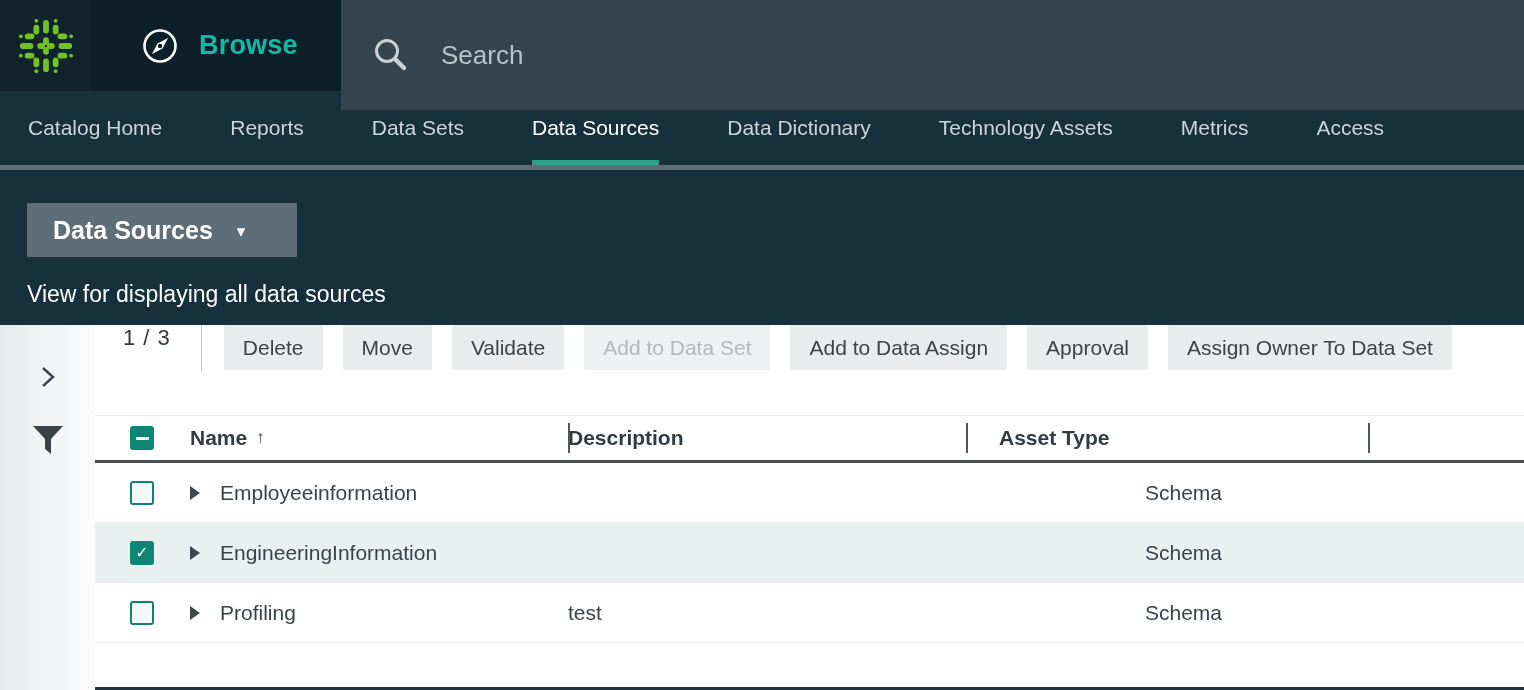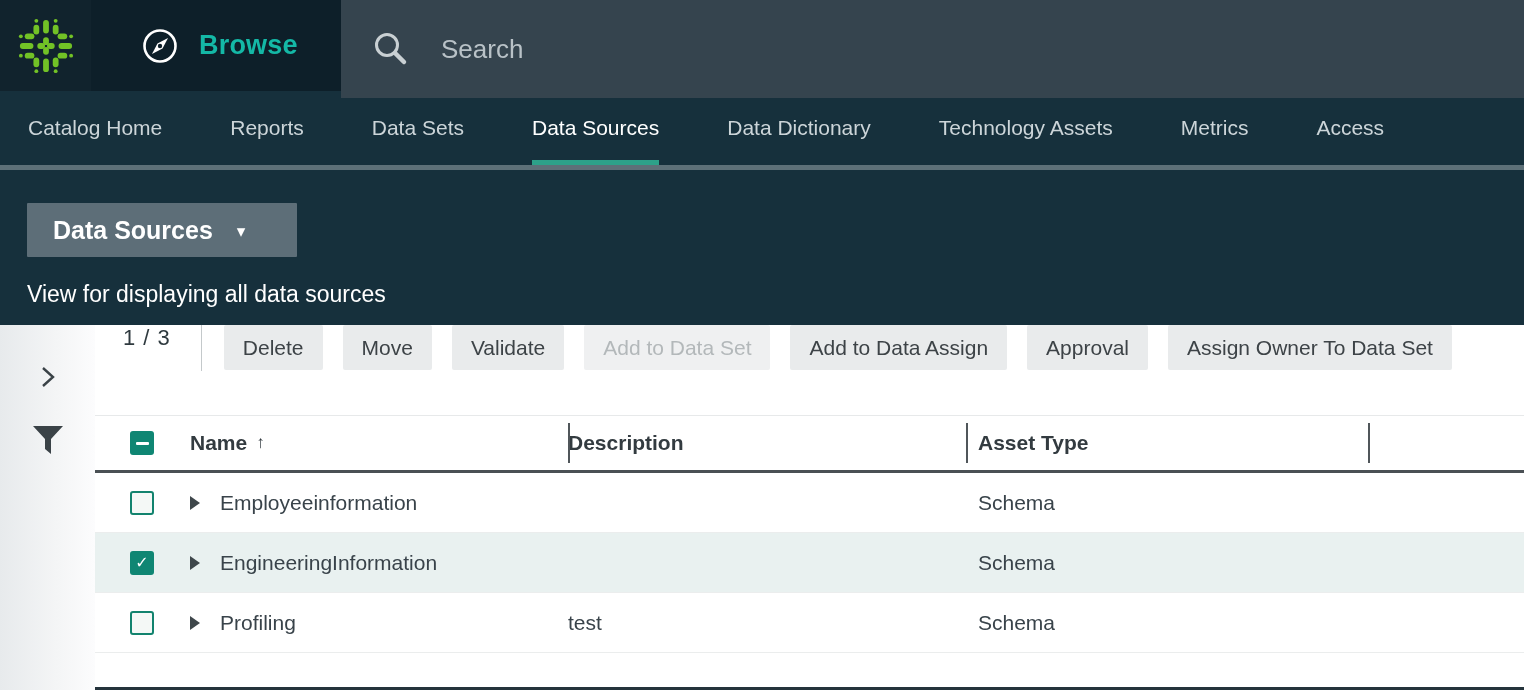--- a/index.html
+++ b/index.html
@@ -6,21 +6,21 @@
   html,body { width:1524px; height:690px; overflow:hidden; background:#fff;
     font-family:"Liberation Sans","DejaVu Sans",sans-serif; }
 
   
   .topbar { display:flex; height:91px; width:100%; }
   .logo-tile { width:91px; height:91px; background:#11232d; display:flex;
     align-items:center; justify-content:center; cursor:pointer; }
   .browse-tile { width:250px; height:91px; background:#0d1f29; display:flex;
     align-items:center; padding-left:50px; gap:20px; cursor:pointer; }
   .browse-label { color:#14b8a6; font-size:27px; font-weight:700; letter-spacing:.2px; }
-  .searchbar { flex:1; height:98px; background:#35444e; display:flex;
+  .searchbar { flex:1; height:110px; background:#35444e; display:flex;
     align-items:center; padding-left:30px; gap:30px; }
   .searchbar input { background:transparent; border:none; outline:none;
     color:#e8edef; font-size:26px; width:600px;
     font-family:"Liberation Sans","DejaVu Sans",sans-serif; }
   .searchbar input::placeholder { color:#b9c2c7; opacity:1; }
 
   
   .navbar { height:74px; background:#16303c; display:flex; align-items:stretch;
     padding-left:28px; gap:68px; white-space:nowrap; overflow:hidden; }
   .nav-item { display:flex; align-items:center; color:#ccd5d9; font-size:21px;
@@ -50,30 +50,30 @@
   .pagination { font-size:22px; color:#2f3a3f; letter-spacing:1px; }
   .toolbar-divider { width:1px; height:46px; background:#c4c9cb; margin:0 22px 0 30px; }
   .tbtn { height:45px; background:#e9ebec; border:none; border-radius:2px;
     color:#3d4347; font-size:21px; padding:4px 19px; margin-right:20px; cursor:pointer;
     font-family:"Liberation Sans","DejaVu Sans",sans-serif; }
   .tbtn.disabled { color:#b3b8ba; background:#eff0f1; cursor:default; }
 
   
   .grid-row { display:grid; grid-template-columns:75px 398px 398px 402px 1fr;
     align-items:center; }
-  .thead { height:58px; border-top:1px solid #e7e9ea; border-bottom:3px solid #4a5054; }
+  .thead { height:48px; border-top:1px solid #e7e9ea; border-bottom:3px solid #4a5054; }
   .thead .cell { position:relative; height:100%; display:flex; align-items:center; }
   .thead .bordered::before { content:""; position:absolute; left:0; top:7px; bottom:7px;
     width:2px; background:#50565a; }
   .th-label { font-size:21px; font-weight:700; color:#333b40; cursor:pointer; }
   .sort { font-size:17px; font-weight:700; color:#333b40; margin-left:9px; }
   .cell.sel { padding-left:35px; height:100%; display:flex; align-items:center; }
   .cell.name { padding-left:20px; display:flex; align-items:center; gap:20px; }
   .cell.desc { }
-  .cell.asset { padding-left:12px; }
+  .cell.asset { padding-left:33px;text-align:center; }
 
   .cb { width:24px; height:24px; border-radius:3px; cursor:pointer; flex:0 0 auto;
     display:flex; align-items:center; justify-content:center; }
   .cb.ind { background:#0f8673; }
   .cb.ind .minus { width:13px; height:3px; background:#fff; border-radius:1px; }
   .cb.un { background:#f4f8f6; border:2px solid #12836e; }
   .cb.ck { background:#0f8673; color:#fff; font-size:16px; font-weight:700; }
 
   .row { height:60px; border-bottom:1px solid #ebeded; font-size:21px; color:#39434a; }
   .row.selected { background:#e9f1f0; }

